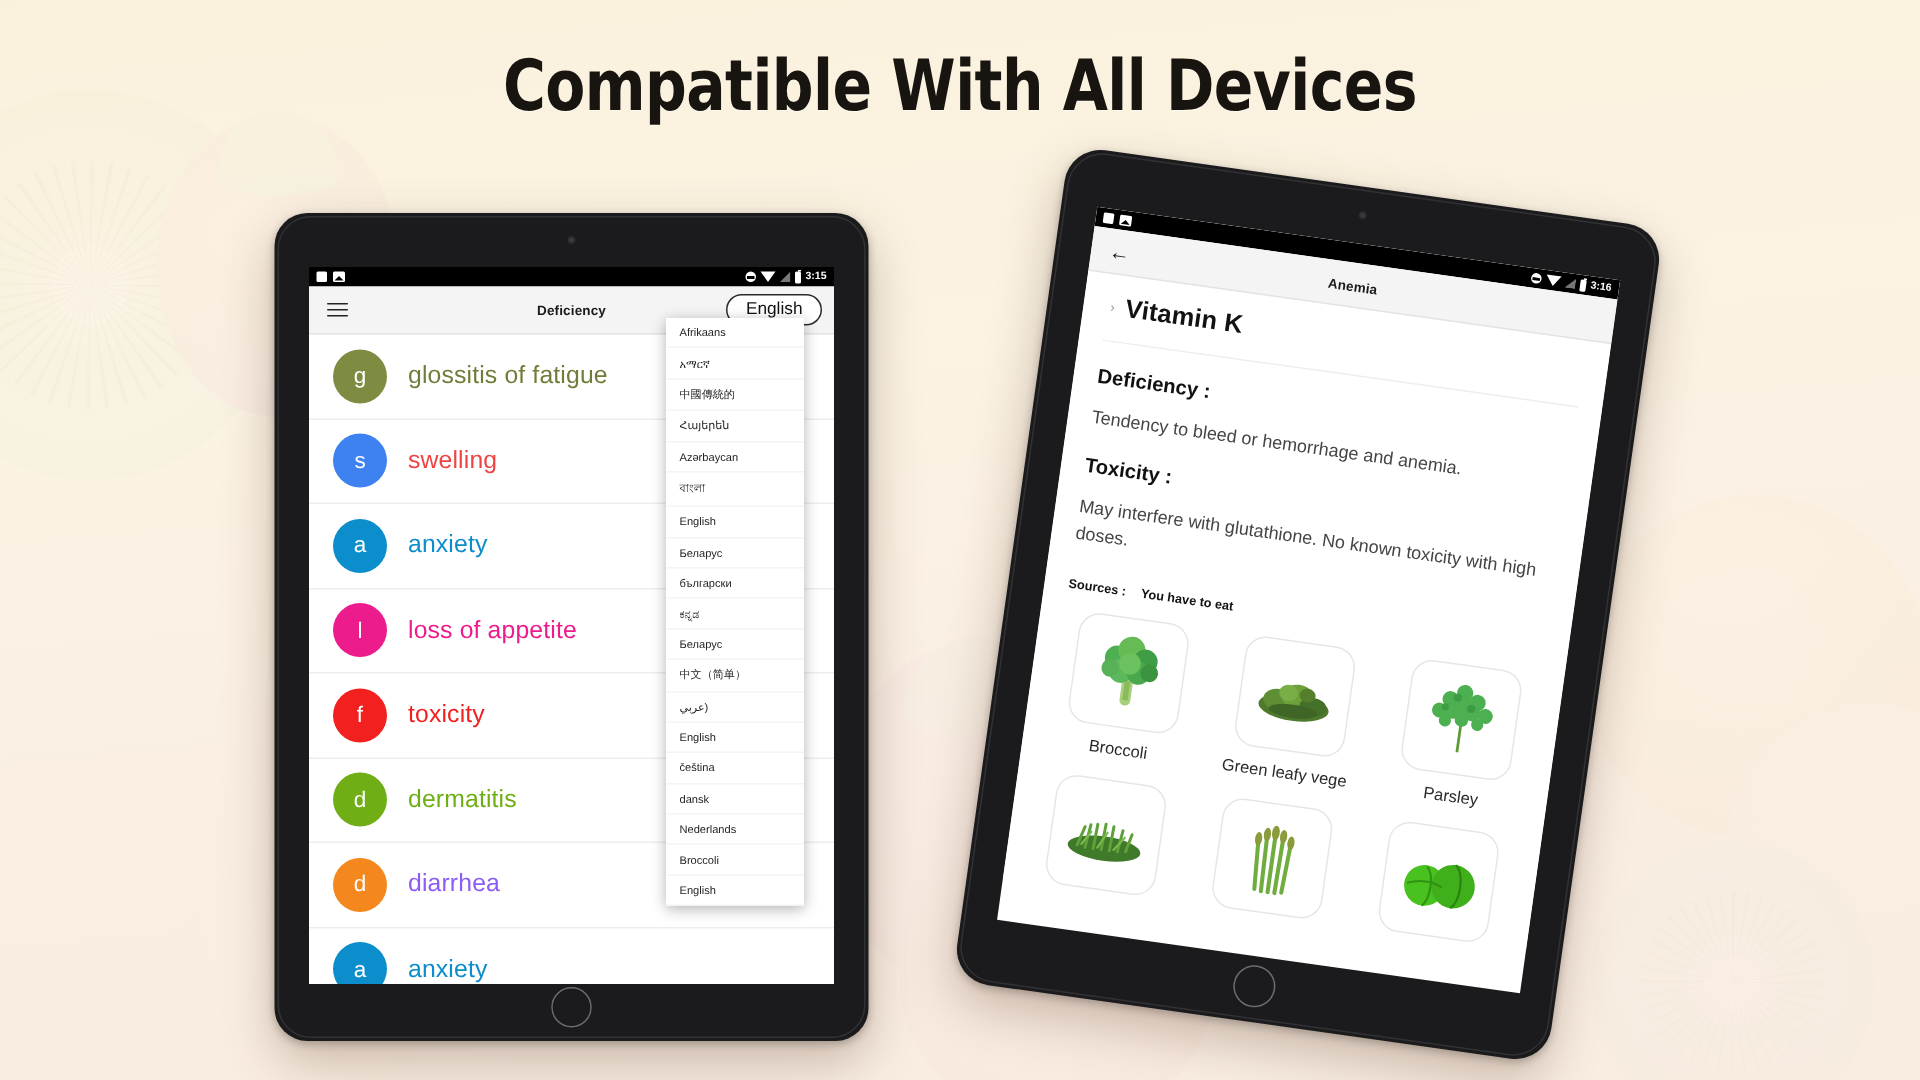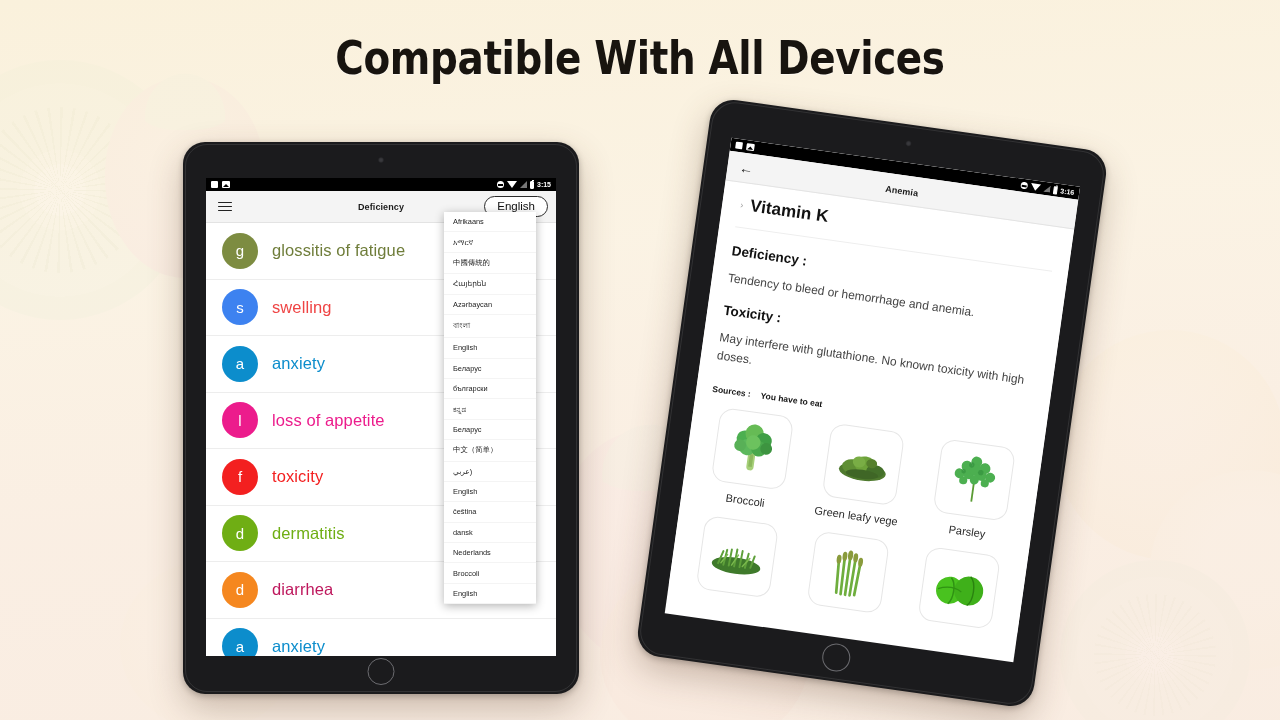--- a/index.html
+++ b/index.html
@@ -247,21 +247,21 @@
         <div class="list-row">
           <div class="avatar" style="background: rgb(243, 32, 32);">f</div>
           <div class="row-label" style="color: rgb(243, 32, 32);">toxicity</div>
         </div>
         <div class="list-row">
           <div class="avatar" style="background: rgb(111, 174, 20);">d</div>
           <div class="row-label" style="color: rgb(111, 174, 20);">dermatitis</div>
         </div>
         <div class="list-row">
           <div class="avatar" style="background: rgb(245, 135, 31);">d</div>
-          <div class="row-label" style="color: #be185d;">diarrhea</div>
+          <div class="row-label" style="color: #8b5cf6;">diarrhea</div>
         </div>
         <div class="list-row">
           <div class="avatar" style="background: rgb(12, 141, 204);">a</div>
           <div class="row-label" style="color: rgb(12, 141, 204);">anxiety</div>
         </div>
       </div>
 
     <div class="lang-menu" id="language-menu">
         <div class="lang-item">Afrikaans</div>
         <div class="lang-item">አማርኛ</div>

